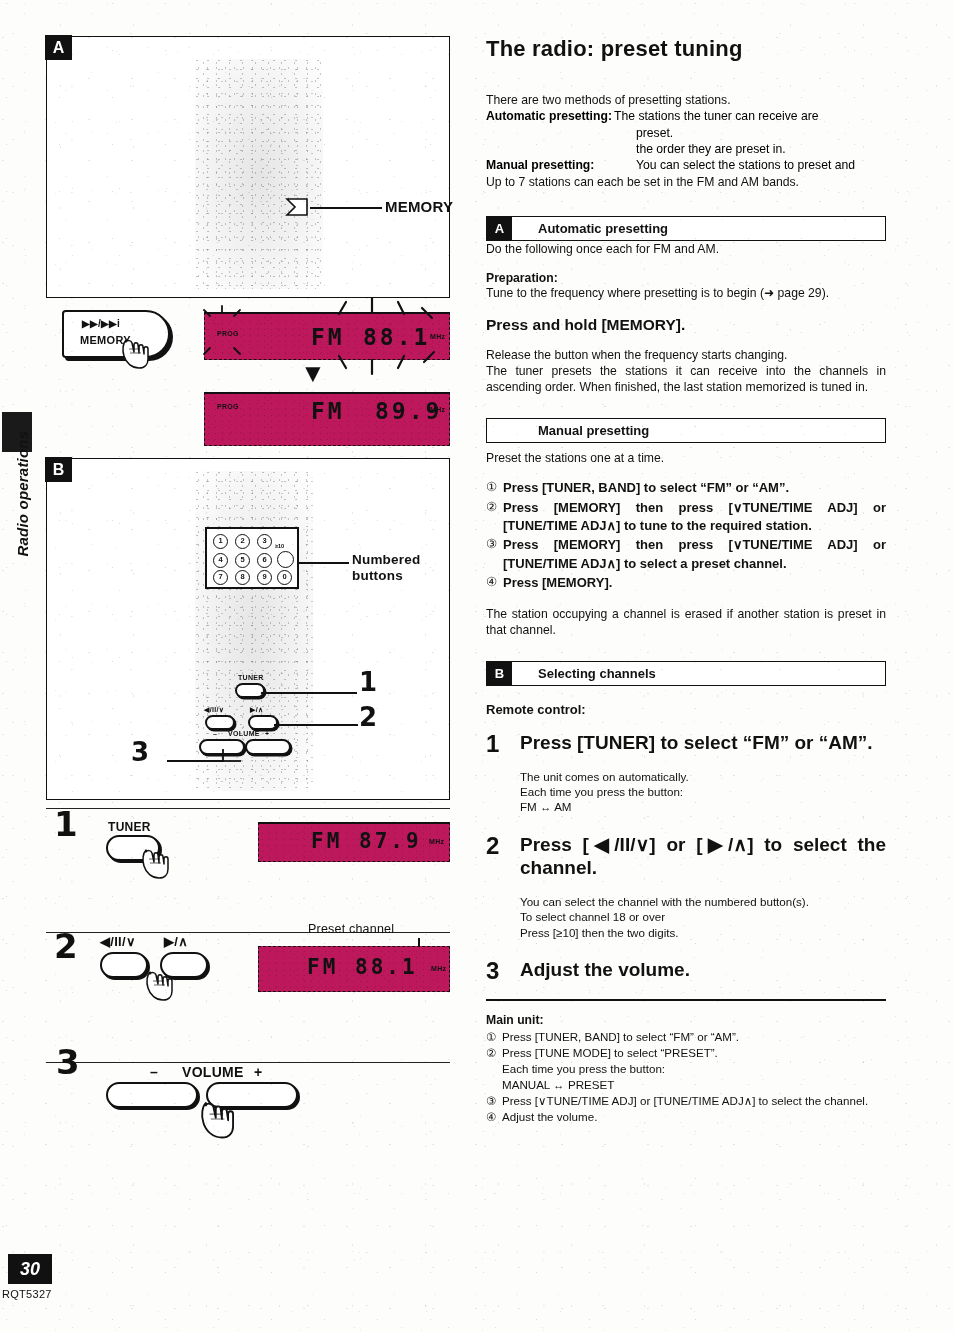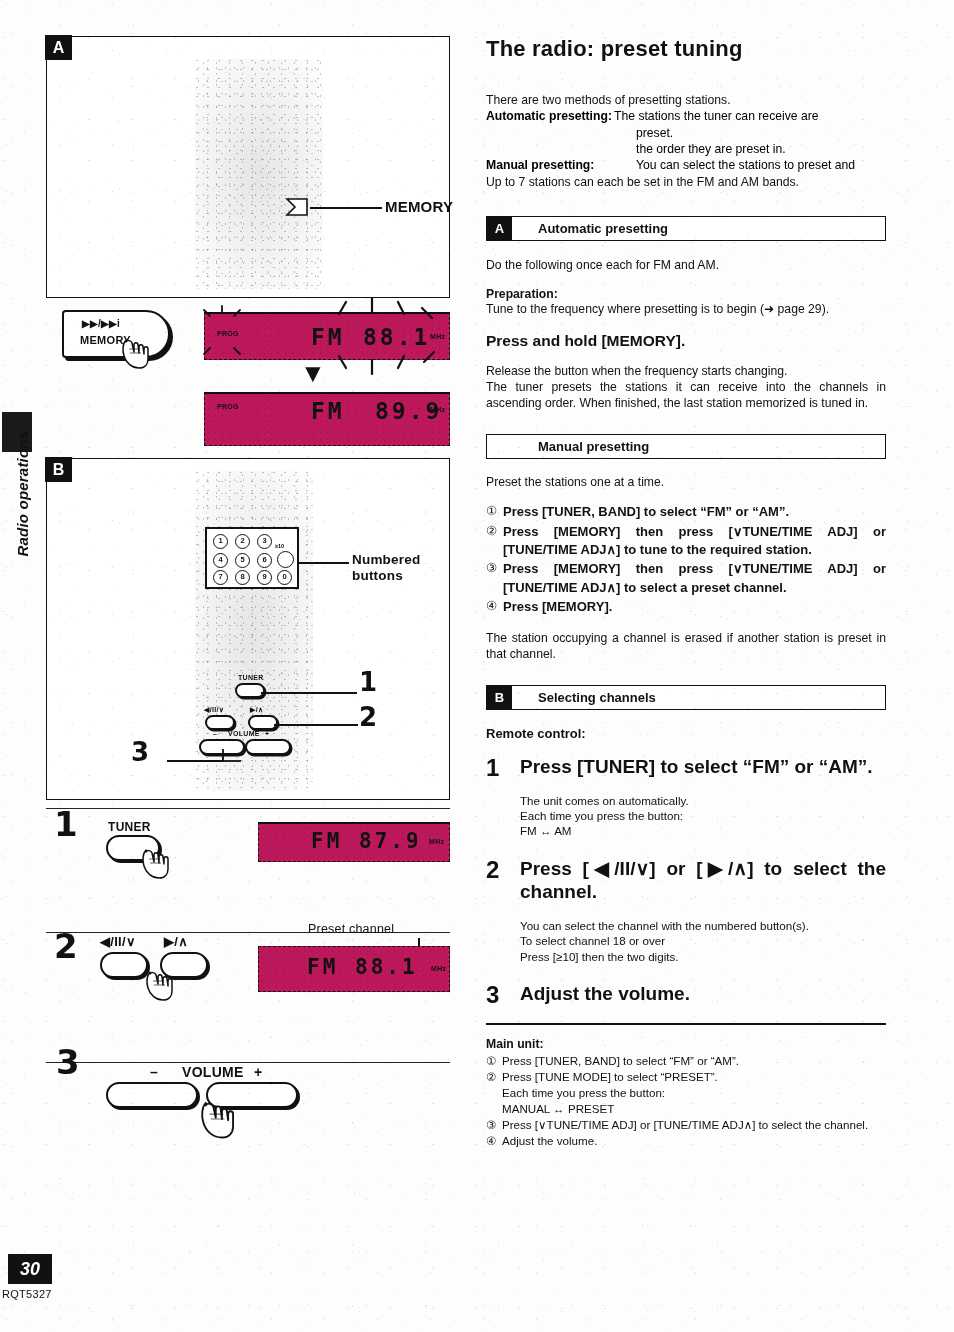--- a/index.html
+++ b/index.html
@@ -576,33 +576,33 @@
       <div class="intro-term">Manual presetting:</div>
       <div class="intro-def second">You can select the stations to preset and</div>
     </div>
     <div class="body-text">Up to 7 stations can each be set in the FM and AM bands.</div>
 
     <div class="section-head" style="margin-top:26px;">
       <div class="tag">A</div>
       <div class="sh-label">Automatic presetting</div>
     </div>
 
-    <div class="body-text" style="margin-top:16px;">Do the following once each for FM and AM.</div>
+    <div class="body-text" style="">Do the following once each for FM and AM.</div>
     <div class="label-bold" style="margin-top:14px;">Preparation:</div>
     <div class="body-text">Tune to the frequency where presetting is to begin (➜ page 29).</div>
     <div class="strong-line" style="margin-top:14px;">Press and hold [MEMORY].</div>
     <div class="body-text" style="margin-top:13px;">Release the button when the frequency starts changing.</div>
     <div class="body-text" style="text-align:justify;">The tuner presets the stations it can receive into the channels in ascending order. When finished, the last station memorized is tuned in.</div>
 
     <div class="section-head" style="margin-top:22px;">
       <div class="tag blank"></div>
       <div class="sh-label">Manual presetting</div>
     </div>
 
-    <div class="body-text" style="margin-top:15px;">Preset the stations one at a time.</div>
+    <div class="body-text" style="margin-top:7px;">Preset the stations one at a time.</div>
 
     <div class="num-list" style="margin-top:13px;">
       <div class="li">
         <div class="marker">①</div>
         <div class="txt">Press [TUNER, BAND] to select “FM” or “AM”.</div>
       </div>
       <div class="li">
         <div class="marker">②</div>
         <div class="txt justify">Press [MEMORY] then press [∨TUNE/TIME ADJ] or [TUNE/TIME ADJ∧] to tune to the required station.</div>
       </div>

